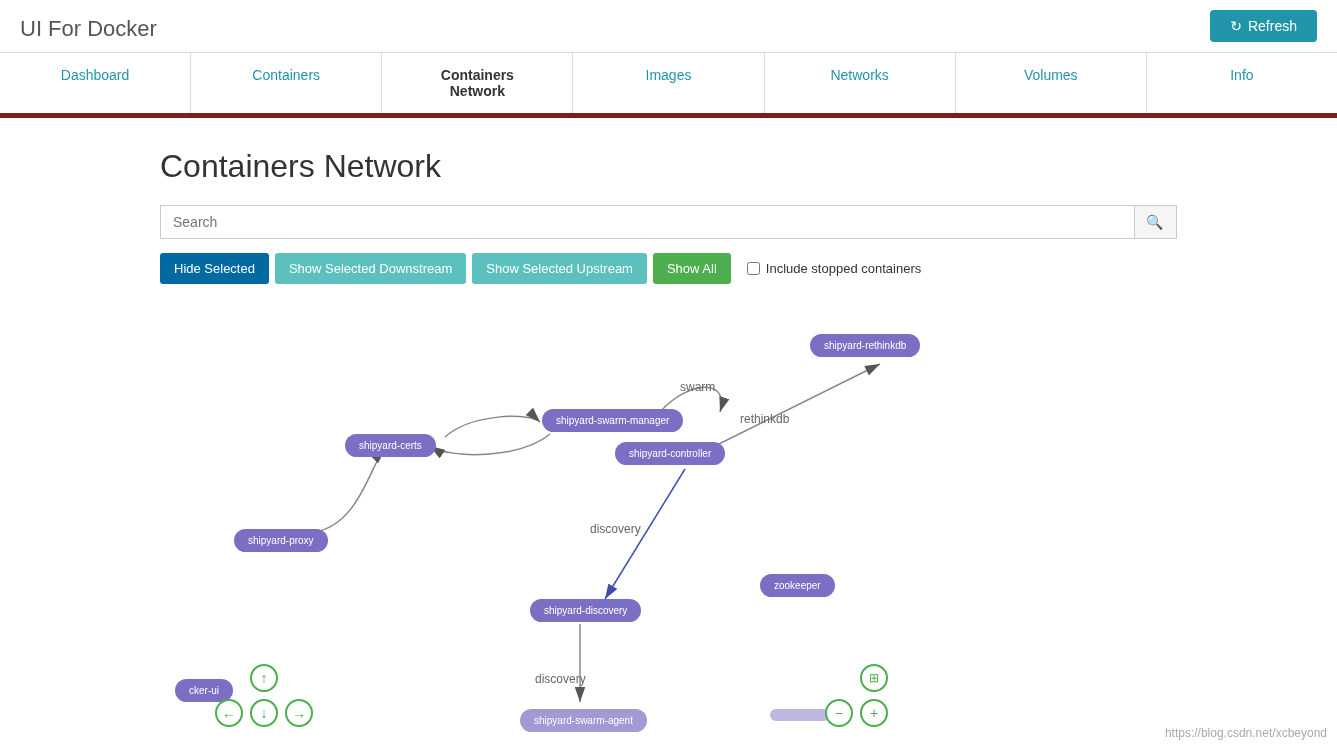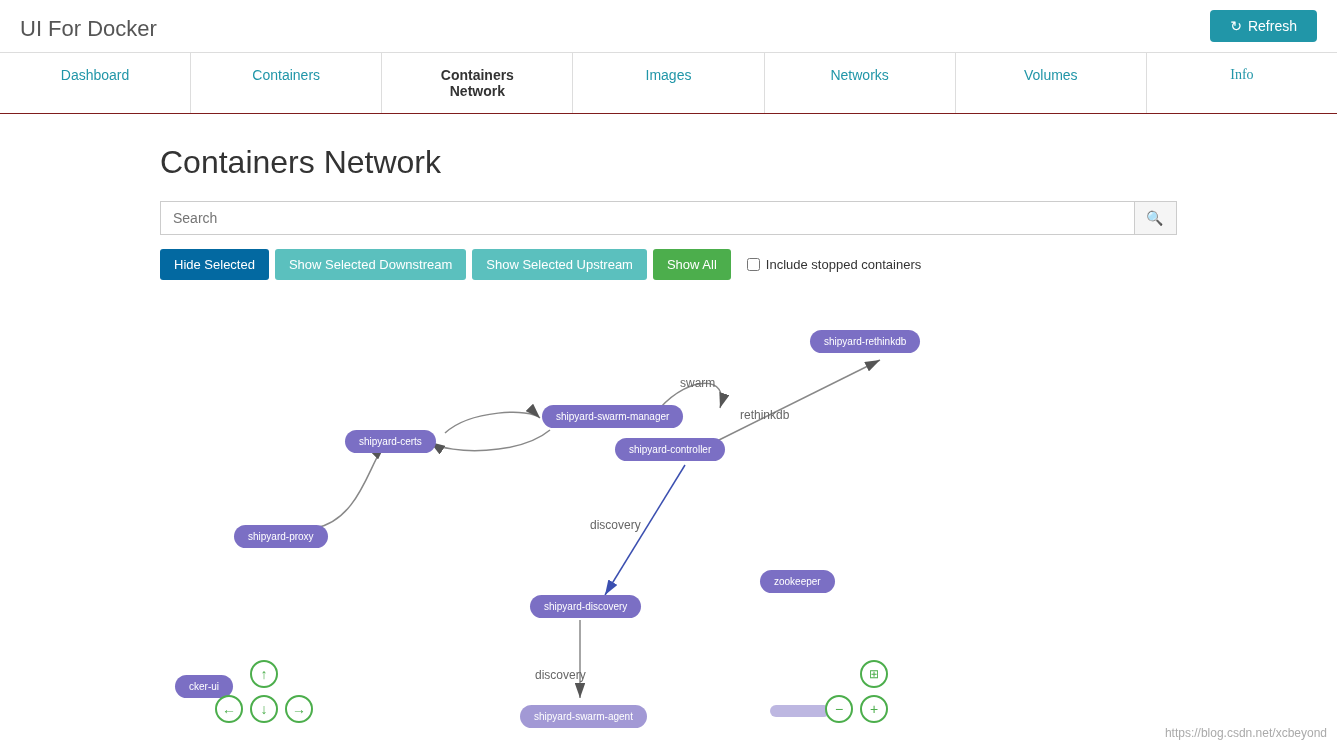--- a/index.html
+++ b/index.html
@@ -28,35 +28,35 @@
       border-radius: 4px;
       display: flex;
       align-items: center;
       gap: 6px;
     }
 
     
     nav {
       display: flex;
       border-top: 1px solid #ddd;
-      border-bottom: 1px solid #7f1d1d;
+      border-bottom: 5px solid #7f1d1d;
       background: #fff;
       margin: 0 0 0 0;
     }
     .nav-item {
       flex: 1;
       text-align: center;
       padding: 14px 10px;
       cursor: pointer;
       font-size: 14px;
       color: #2196a8;
       border-right: 1px solid #ddd;
       text-decoration: none;
     }
-    .nav-item:last-child { border-right: none; font-family: Liberation Serif, serif; }
+    .nav-item:last-child { border-right: none; }
     .nav-item.active {
       background: #fff;
       font-weight: bold;
       color: #333;
     }
 
     
     #main {
       padding: 30px 160px;
     }

